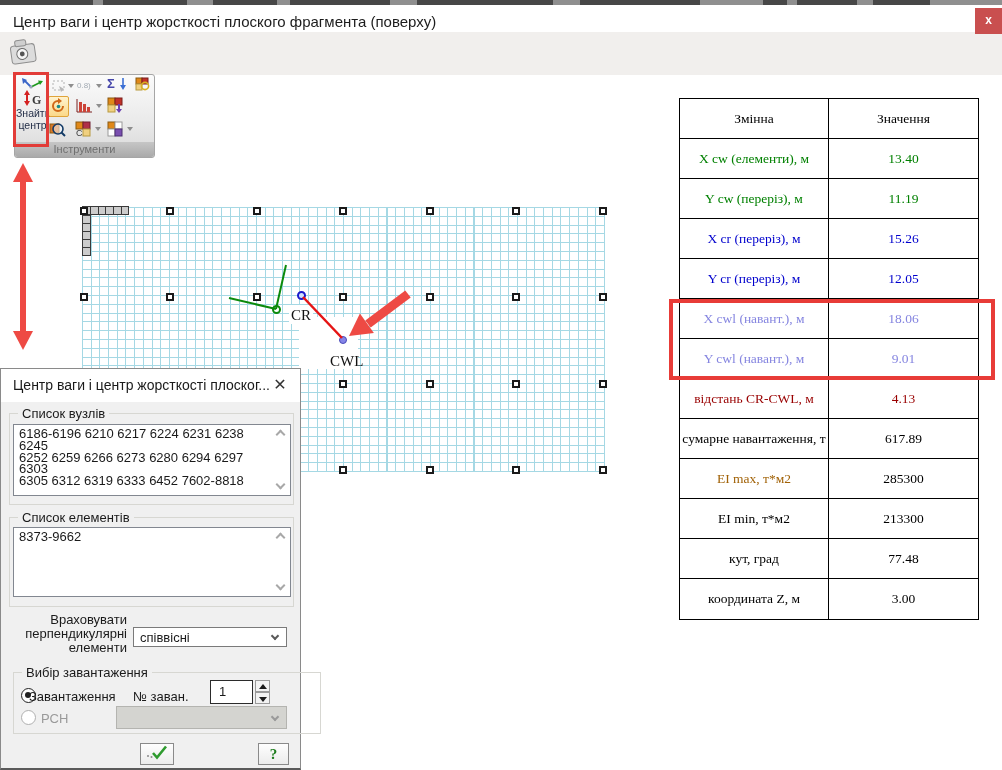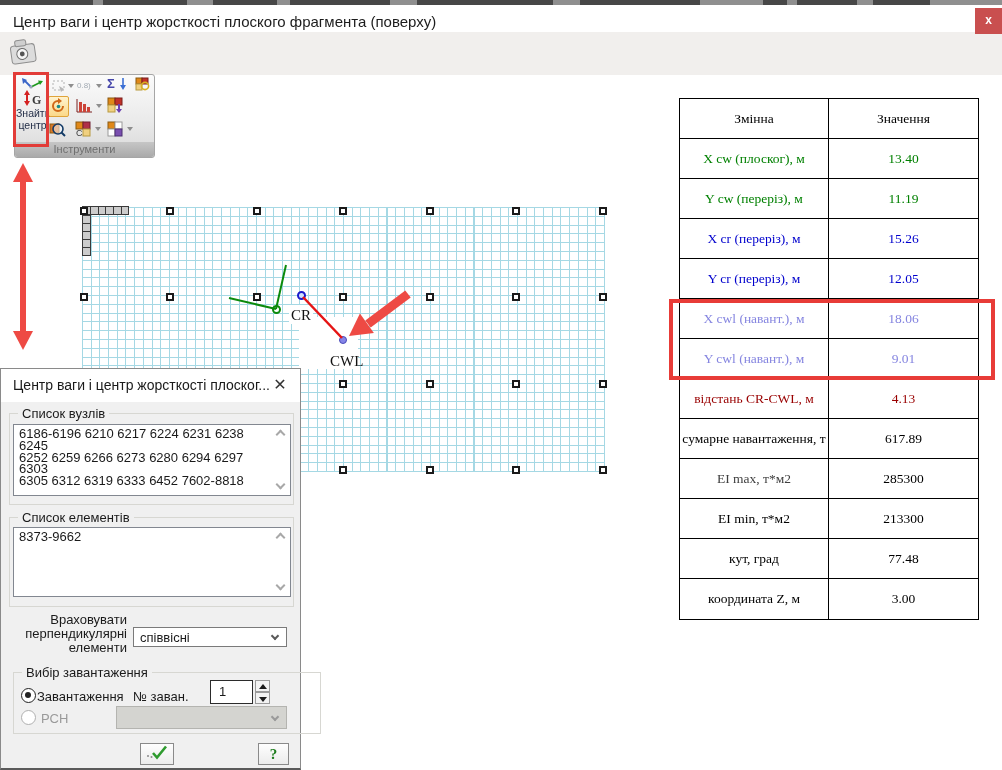--- a/index.html
+++ b/index.html
@@ -254,21 +254,21 @@
 <div class="cvs-label" style="left:291px;top:307px">CR</div>
 <div class="cvs-label" style="left:330px;top:353px">CWL</div>
 
 <div class="rtable">
   <div class="trow thead">
     <div class="tcell tlabel">Змінна</div>
     <div class="tcell">Значення</div>
   </div>
   <div>
       <div class="trow">
-        <div class="tcell tlabel" style="color: rgb(0, 128, 0);">X cw (плоског), м</div>
+        <div class="tcell tlabel" style="color: rgb(0, 128, 0);">X cw (елементи), м</div>
         <div class="tcell" style="color: rgb(0, 128, 0);">13.40</div>
       </div>
       <div class="trow">
         <div class="tcell tlabel" style="color: rgb(0, 128, 0);">Y cw (переріз), м</div>
         <div class="tcell" style="color: rgb(0, 128, 0);">11.19</div>
       </div>
       <div class="trow">
         <div class="tcell tlabel" style="color: rgb(0, 0, 205);">X cr (переріз), м</div>
         <div class="tcell" style="color: rgb(0, 0, 205);">15.26</div>
       </div>
@@ -286,21 +286,21 @@
       </div>
       <div class="trow">
         <div class="tcell tlabel" style="color: rgb(153, 0, 0);">відстань CR-CWL, м</div>
         <div class="tcell" style="color: rgb(153, 0, 0);">4.13</div>
       </div>
       <div class="trow">
         <div class="tcell tlabel" style="color: rgb(0, 0, 0);">сумарне навантаження, т</div>
         <div class="tcell" style="color: rgb(0, 0, 0);">617.89</div>
       </div>
       <div class="trow">
-        <div class="tcell tlabel" style="color: #404040;">EI max, т*м2</div>
+        <div class="tcell tlabel" style="color: #a16207;">EI max, т*м2</div>
         <div class="tcell" style="color: rgb(0, 0, 0);">285300</div>
       </div>
       <div class="trow">
         <div class="tcell tlabel" style="color: rgb(0, 0, 0);">EI min, т*м2</div>
         <div class="tcell" style="color: rgb(0, 0, 0);">213300</div>
       </div>
       <div class="trow">
         <div class="tcell tlabel" style="color: rgb(0, 0, 0);">кут, град</div>
         <div class="tcell" style="color: rgb(0, 0, 0);">77.48</div>
       </div>
@@ -356,21 +356,21 @@
     <span>співвісні</span>
     <div class="chev down dark" style="left:138px;top:5px"></div>
   </div>
 
   <div class="grp" style="left:12px;top:303px;width:308px;height:62px">
     <div class="grp-label">Вибір завантаження</div>
   </div>
   <div class="radio" style="left:20px;top:319px">
       <div class="dot"></div>
     </div>
-  <div style="position:absolute;left:36px;top:320px">Завантаження</div>
+  <div style="position:absolute;left:28px;top:320px">Завантаження</div>
   <div style="position:absolute;left:132px;top:320px">№ заван.</div>
   <div class="spin">1</div>
   <div class="spinbtns">
     <div class="b" style="top:0">
         <div class="tri-up"></div>
       </div>
     <div class="b" style="top:12px">
         <div class="tri-dn"></div>
       </div>
   </div>

